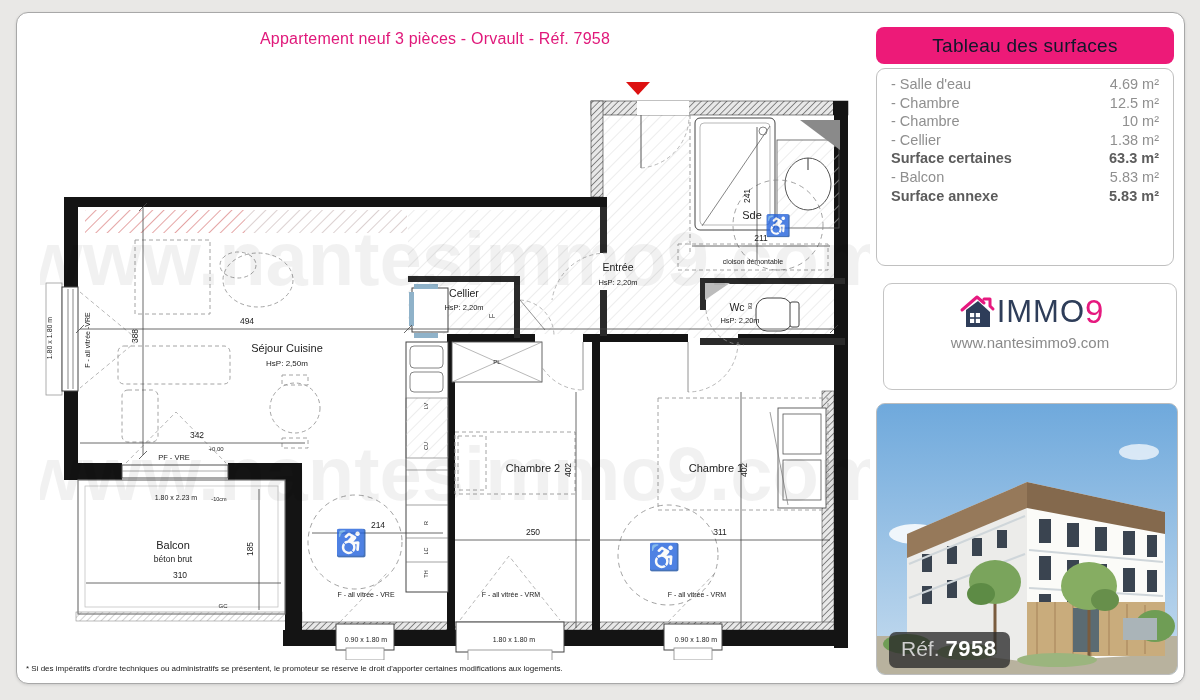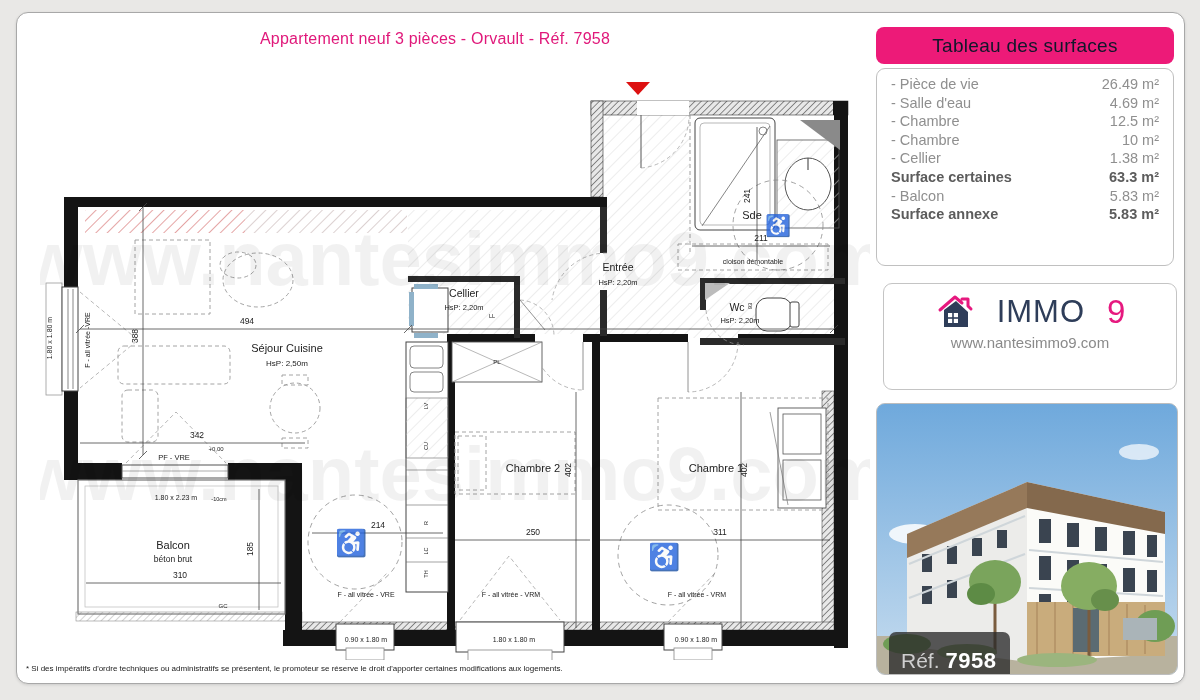--- a/index.html
+++ b/index.html
@@ -38,31 +38,31 @@
     padding:6px 14px;box-sizing:border-box;
   }
   .srow{display:flex;justify-content:space-between;font-size:14.5px;
     line-height:18.6px;color:#8f8f8f;}
   .srow.bold{font-weight:bold;color:#5c5c5c;}
   .agency-box{
     position:absolute;left:883px;top:283px;width:294px;height:107px;
     border:1px solid #c4c4c4;border-radius:9px;background:#fff;text-align:center;
     box-sizing:border-box;padding-top:8px;
   }
-  .logo-row{display:flex;align-items:center;justify-content:center;gap:22px;height:40px;text-align:right;}
+  .logo-row{display:flex;align-items:center;justify-content:center;gap:0;height:40px;text-align:right;}
   .logo-text{font-size:31px;color:#2e3d59;letter-spacing:1px;}
   .logo-9{font-size:33px;color:#e6197f;font-weight:400;}
   .phone{font-size:27px;font-weight:bold;color:#ee3f98;letter-spacing:1px;margin-top:2px;}
   .website{font-size:15px;color:#8a8a8a;margin-top:2px;}
   .photo-box{
     position:absolute;left:876px;top:403px;width:300px;height:270px;
     border:1px solid #bdbdbd;border-radius:9px;overflow:hidden;background:#9ec7e8;
   }
   .ref-badge{
-    position:absolute;left:12px;top:228px;padding:16px 14px 6px 12px;
+    position:absolute;left:12px;top:228px;padding:4px 14px 6px 12px;
     background:rgba(42,42,42,.78);border-radius:7px;color:#cfcfcf;font-size:21px;
   }
   .ref-badge b{color:#fff;font-size:22px;margin-left:6px;letter-spacing:.5px;}
   .footnote{
     position:absolute;left:26px;top:664px;font-size:8px;color:#1a1a1a;
   }
 </style>
 </head>
 <body>
 
@@ -296,24 +296,20 @@
       <text x="352" y="552" font-size="26" class="pl wc">♿</text>
       <text x="665" y="566" font-size="26" class="pl wc">♿</text>
       <text x="778" y="233" font-size="21" class="pl wc">♿</text>
     </g>
 </svg>
 
 <div class="surf-header">Tableau des surfaces</div>
 
 <div class="surf-box">
   <div id="surface-rows">
-      <div class="srow">
-        <span>- Pièce de vie</span>
-        <span>26.49 m²</span>
-      </div>
       <div class="srow">
         <span>- Salle d'eau</span>
         <span>4.69 m²</span>
       </div>
       <div class="srow">
         <span>- Chambre</span>
         <span>12.5 m²</span>
       </div>
       <div class="srow">
         <span>- Chambre</span>

